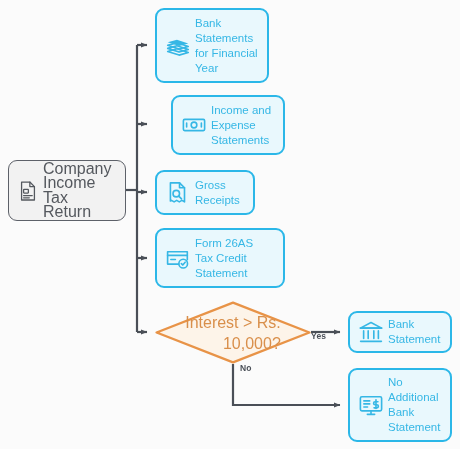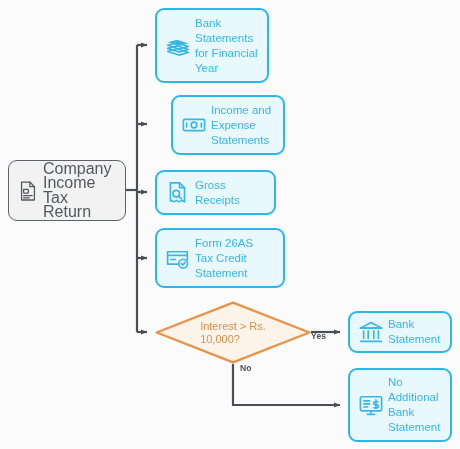--- a/index.html
+++ b/index.html
@@ -80,23 +80,23 @@
     align-items: center;
     justify-content: center;
   }
   .diamond-svg {
     position: absolute;
     left: 0; top: 0;
   }
   .decision-label {
     position: relative;
     z-index: 2;
-    text-align: left;
-    font-size: 11px;
-    line-height: 13px;
+    text-align: right;
+    font-size: 16px;
+    line-height: 21px;
     color: #d98f4b;
     white-space: pre-line;
     padding: 0 14px;
   }
 
   
   .edge-label {
     position: absolute;
     font-size: 8.5px;
     font-weight: bold;
@@ -173,21 +173,21 @@
         <rect x="2.2" y="6.8" width="19.6" height="10.4" rx="1.2"></rect>
         <circle cx="12" cy="12" r="2.6"></circle>
         <path d="M5.2 10.2 v3.6 M18.8 10.2 v3.6"></path>
       </svg>
     </span>
     <span class="node-label">Income and
 Expense
 Statements</span>
   </div>
 
-  <div class="node node-doc" style="left:155px; top:170px; width:121px; height:45px;">
+  <div class="node node-doc" style="left:155px; top:170px; width:100px; height:45px;">
     <span class="node-icon">
       <svg viewBox="0 0 24 24" width="26" height="26" fill="none" stroke="#36b7e5" stroke-width="1.5" stroke-linecap="round" stroke-linejoin="round">
         <path d="M5 2.6 h8.4 l4.6 4.6 v13 l-2.4 -1.4 l-2.4 1.4 l-2.4 -1.4 l-2.4 1.4 l-2.4 -1.4 l-1 0.6 z"></path>
         <path d="M13.4 2.6 v4.6 h4.6"></path>
         <circle cx="10.4" cy="12.6" r="3"></circle>
         <path d="M12.7 14.9 L15.2 17.4"></path>
       </svg>
     </span>
     <span class="node-label">Gross
 Receipts</span>

